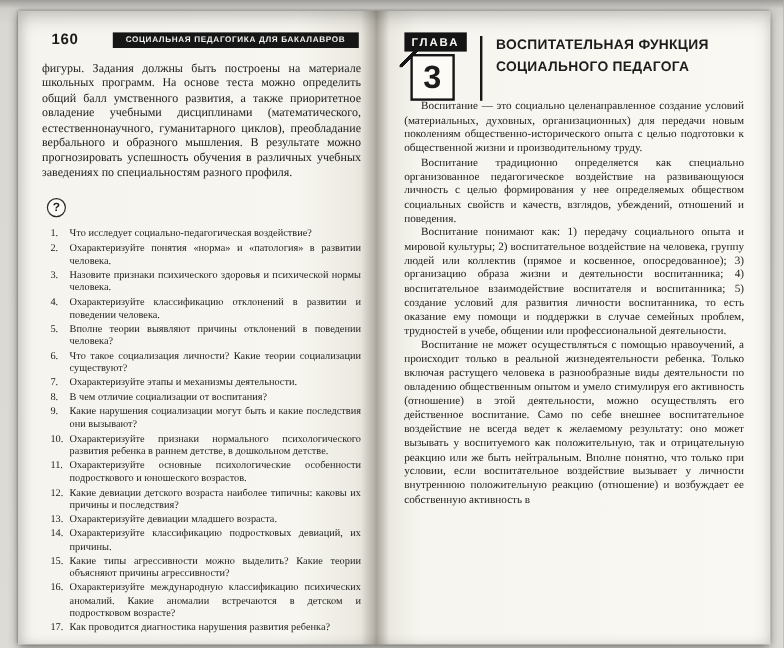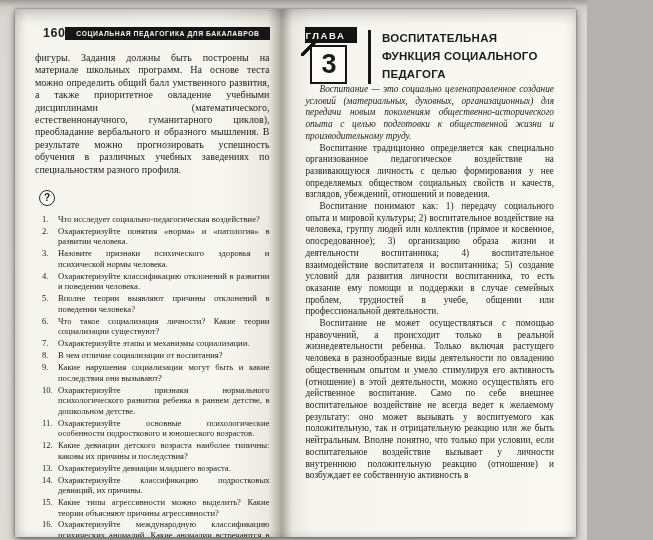--- a/index.html
+++ b/index.html
@@ -1,19 +1,19 @@
 <!DOCTYPE html>
 <html><head>
 <meta charset="utf-8">
 <style>
   * { margin:0; padding:0; box-sizing:border-box; }
   html,body { width:653px; height:540px; overflow:hidden; }
   body { font-family:"Liberation Serif", serif; background:#b3b2ae; color:#1c1c1c; }
 
-  .scan { position:relative; width:587px; height:540px;
+  .scan { position:relative; width:653px; height:540px;
           background:linear-gradient(180deg,#9e9d99 0,#cfcec9 7px,#d9d8d3 20px,#dcdbd6 100%);
           padding:9px 11px 3px 15px; }
   .spread { position:relative; display:flex; width:100%; height:100%;
             box-shadow:0 3px 8px rgba(0,0,0,.5), 0 0 2px rgba(0,0,0,.4); }
   .page { position:relative; overflow:hidden; }
   .page.left  { width:47.5%; padding:15px 12px 8px 20px;
                 background:linear-gradient(to right,#f5f4ee 0,#f7f6f0 78%,#eceae2 94%,#dbd8cf 100%); }
   .page.right { width:52.5%; padding:14px 22px 4px 24px;
                 background:linear-gradient(to right,#d6d3ca 0,#e9e7df 3%,#f6f5ef 11%,#f9f8f2 100%); }
   .spine { position:absolute; left:47.5%; top:0; width:24px; height:100%; margin-left:-12px;
@@ -35,33 +35,33 @@
             font:bold 10px "Liberation Sans", sans-serif; background:#fbfaf5; }
   .cq-title { font:bold 10.6px "Liberation Sans", sans-serif; letter-spacing:.2px; }
   ol.questions { list-style:none; counter-reset:q; font-size:8.6px; line-height:1.22; margin-left:6px; }
   ol.questions li { counter-increment:q; position:relative; padding-left:17px; margin-bottom:1.5px; text-align:justify; }
   ol.questions li::before { content:counter(q)"."; position:absolute; left:1px; }
 
   
   .chapter-block { display:flex; align-items:flex-start; margin:4px 0 0 0; }
   .chapter-left { display:flex; flex-direction:column; width:52px; flex:0 0 auto; }
   .glava { background:#141414; color:#f7f6f2; font:bold 9.5px "Liberation Sans", sans-serif;
-           letter-spacing:1.6px; text-align:left; padding:3px 0 2px; }
+           letter-spacing:1.6px; text-align:center; padding:3px 0 2px; }
   .num-box { position:relative; margin:2px 0 0 5px; width:37px; height:39px; background:#fcfbf6;
              border:2.5px solid #161616; display:flex; align-items:center; justify-content:center;
              font:bold 27px "Liberation Sans", sans-serif; }
   .num-box .corner { position:absolute; top:-8px; left:-11px; width:17px; height:17px;
              background:linear-gradient(135deg, transparent 44%, #161616 44%, #161616 57%, transparent 57%); }
   .vline { flex:0 0 auto; width:2.5px; height:54px; background:#161616; margin:3px 11px 0 11px; }
   .chapter-title { font:bold 11.5px/1.55 "Liberation Sans", sans-serif; letter-spacing:.25px;
                    width:210px; margin-top:3px; }
   .section-heading { text-align:center; font:bold 10.8px "Liberation Sans", sans-serif;
                      letter-spacing:.2px; margin:30px 0 13px; }
   .rp-text p { font-size:9.3px; line-height:1.26; text-align:justify; text-indent:14px; }
-  .definition { font-style:italic; }
+  .definition { }
 </style>
 </head>
 <body>
 
 <div class="scan">
   <div class="spread">
 
     <div class="page left">
       <div class="lp-header">
         <span class="pagenum">160</span>
@@ -74,21 +74,21 @@
         <span class="q-icon">?</span>
       </div>
 
       <ol class="questions">
           <li>Что исследует социально-педагогическая воздействие?</li>
           <li>Охарактеризуйте понятия «норма» и «патология» в развитии человека.</li>
           <li>Назовите признаки психического здоровья и психической нормы человека.</li>
           <li>Охарактеризуйте классификацию отклонений в развитии и поведении человека.</li>
           <li>Вполне теории выявляют причины отклонений в поведении человека?</li>
           <li>Что такое социализация личности? Какие теории социализации существуют?</li>
-          <li>Охарактеризуйте этапы и механизмы социализации.</li>
+          <li>Охарактеризуйте этапы и механизмы деятельности.</li>
           <li>В чем отличие социализации от воспитания?</li>
           <li>Какие нарушения социализации могут быть и какие последствия они вызывают?</li>
           <li>Охарактеризуйте признаки нормального психологического развития ребенка в раннем детстве, в дошкольном детстве.</li>
           <li>Охарактеризуйте основные психологические особенности подросткового и юношеского возрастов.</li>
           <li>Какие девиации детского возраста наиболее типичны: каковы их причины и последствия?</li>
           <li>Охарактеризуйте девиации младшего возраста.</li>
           <li>Охарактеризуйте классификацию подростковых девиаций, их причины.</li>
           <li>Какие типы агрессивности можно выделить? Какие теории объясняют причины агрессивности?</li>
           <li>Охарактеризуйте международную классификацию психических аномалий. Какие аномалии встречаются в детском и подростковом возрасте?</li>
           <li>Как проводится диагностика нарушения развития ребенка?</li>

